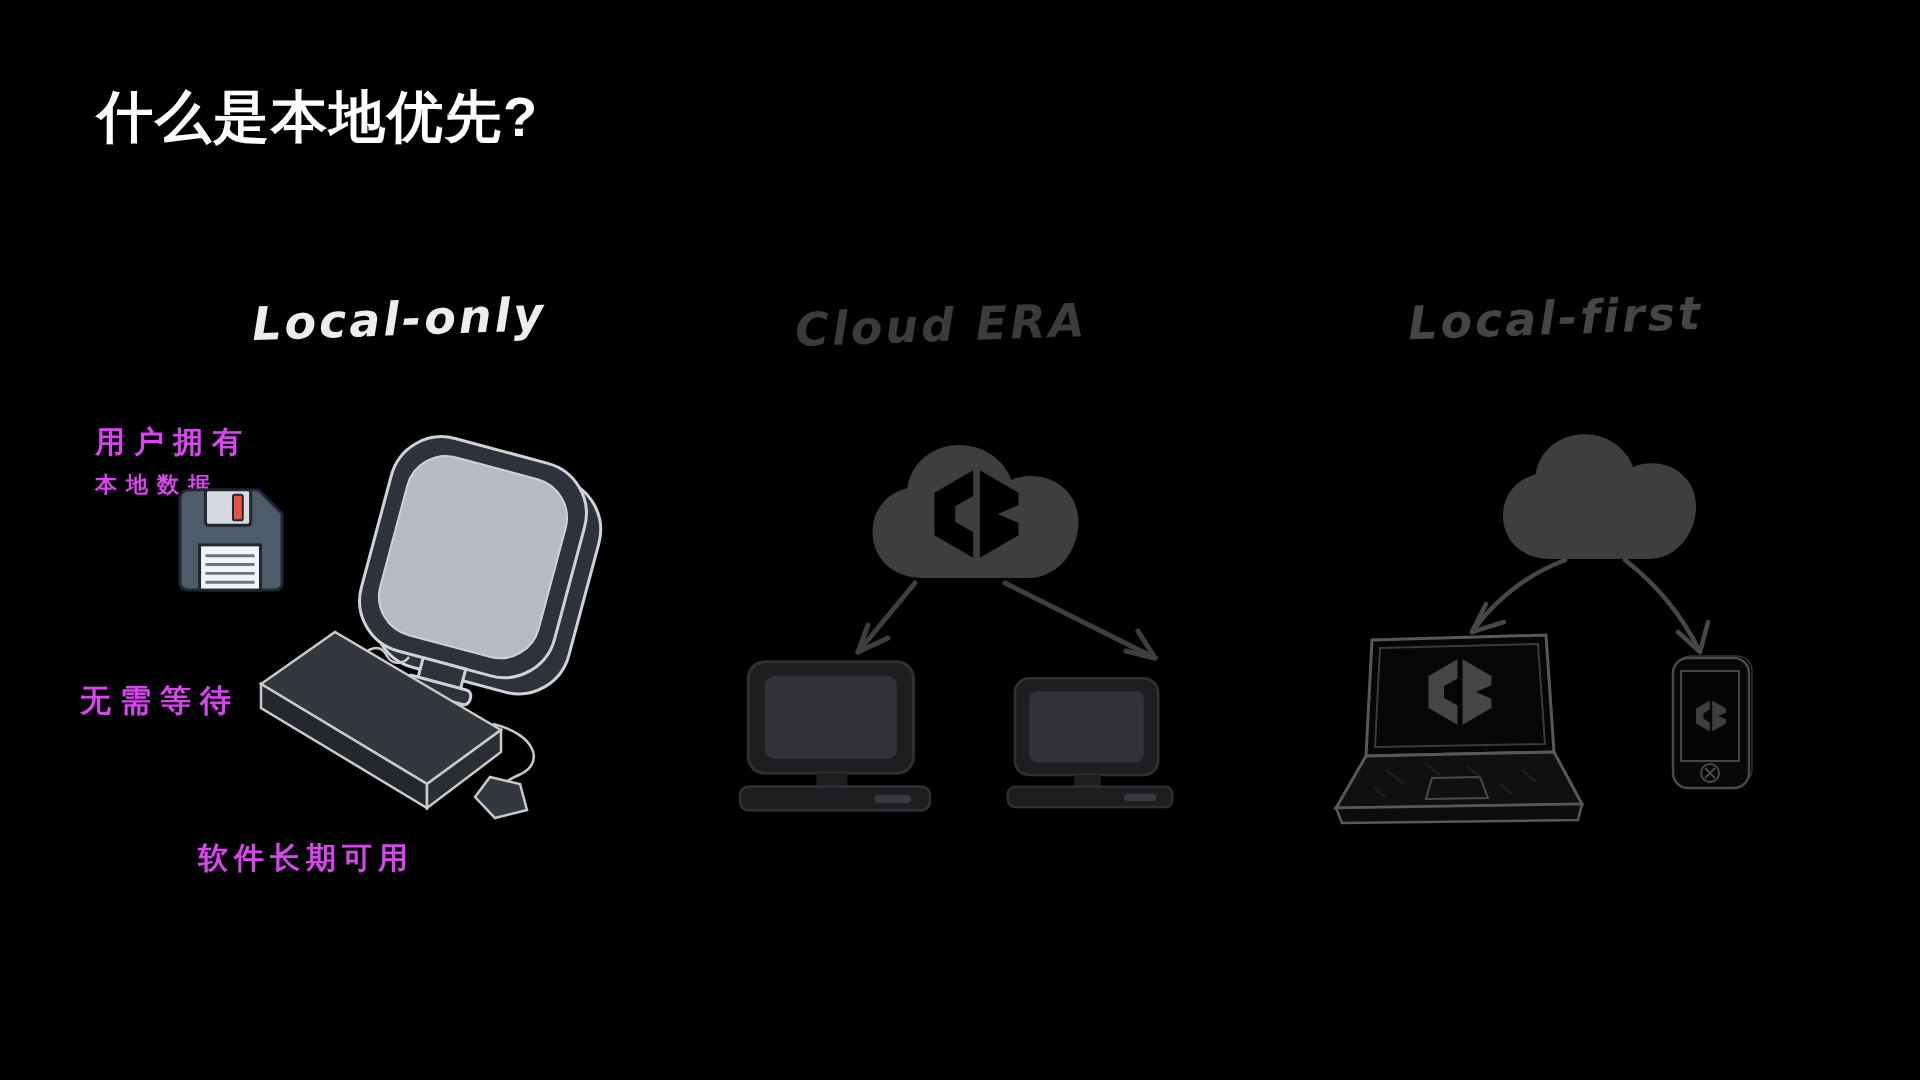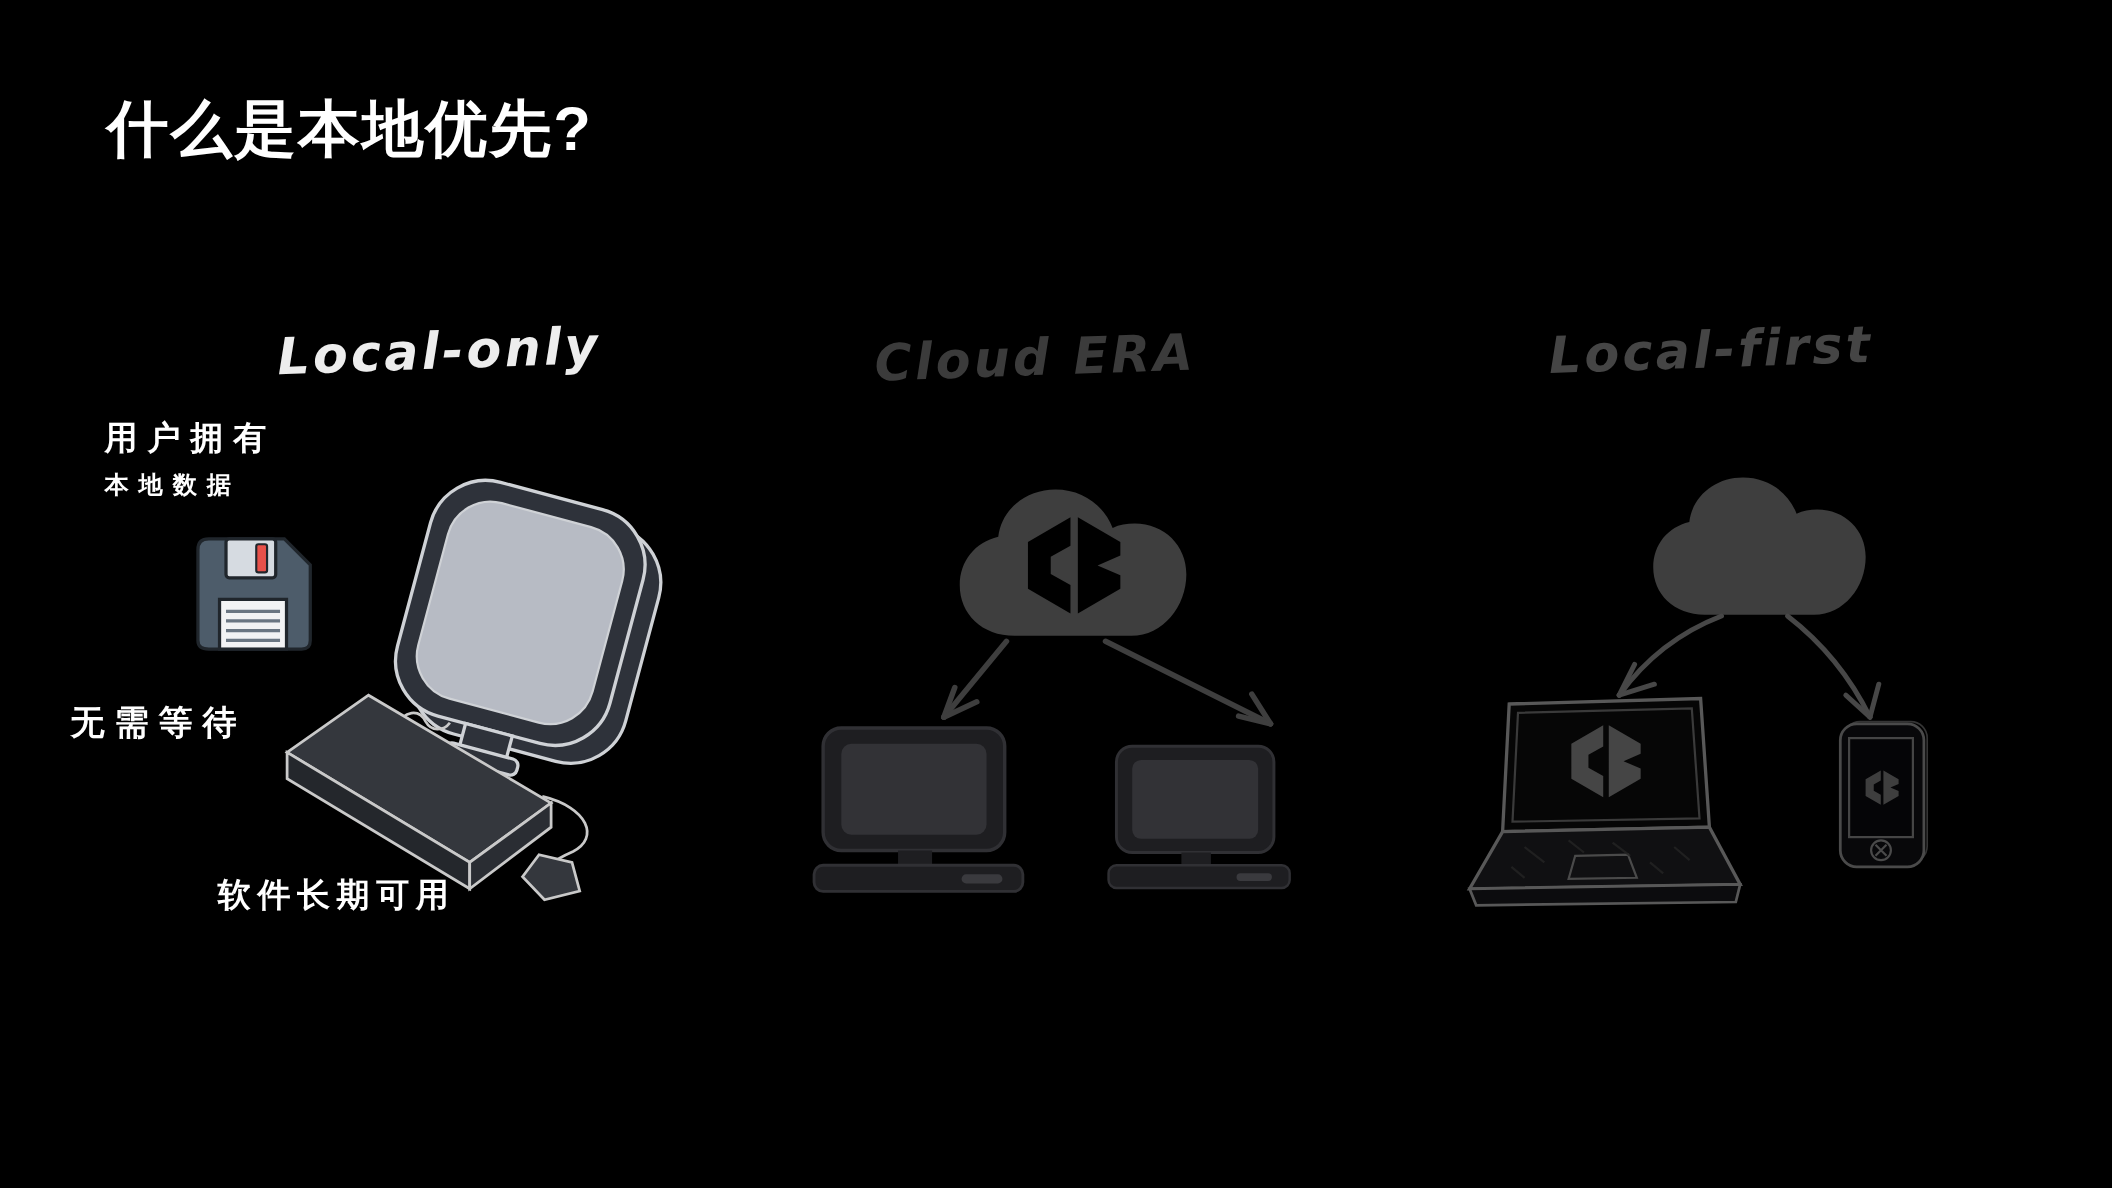--- a/index.html
+++ b/index.html
@@ -7,22 +7,22 @@
          font-family:"DejaVu Sans",sans-serif;}
   .abs{position:absolute;}
   .layer{position:absolute;inset:0;}
   .title{color:#ffffff;font-size:56px;font-weight:900;letter-spacing:2px;
          font-family:"Liberation Sans","DejaVu Sans",sans-serif;}
   .hand{font-family:"DejaVu Sans",sans-serif;font-style:italic;font-weight:600;
         letter-spacing:3px;transform:rotate(-2deg);white-space:nowrap;}
   .hand-light{color:#ededed;font-size:46px;}
   .hand-dim1{color:#3b3b3b;font-size:46px;}
   .hand-dim2{color:#454545;font-size:46px;}
-  .zh{color:#ffffff;font-weight:700;white-space:nowrap;
-      font-family:Liberation Serif, serif;}
+  .zh{color:#d946ef;font-weight:700;white-space:nowrap;
+      font-family:Liberation Serif, serif;margin-top:44px;}
   svg{display:block;overflow:visible;}
 </style>
 </head>
 <body>
 
 <div class="slide">
 
   <svg width="0" height="0" class="abs" aria-hidden="true">
     <defs>
       <g id="cb-logo">
@@ -38,21 +38,21 @@
   </svg>
 
   <h1 class="abs title" style="left:97px;top:80px;margin:0;">什么是本地优先?</h1>
 
   <div class="layer">
 
     <div class="abs hand hand-light" style="left:252px;top:292px;">Local-only</div>
 
     <div class="abs zh" style="left:95px;top:378px;font-size:30px;letter-spacing:9px;">用户拥有</div>
     <div class="abs zh" style="left:95px;top:426px;font-size:22px;letter-spacing:9px;">本地数据</div>
-    <div class="abs zh" style="left:64px;top:636px;font-size:31px;letter-spacing:9px;">无需等待</div>
+    <div class="abs zh" style="left:80px;top:636px;font-size:31px;letter-spacing:9px;">无需等待</div>
     <div class="abs zh" style="left:198px;top:794px;font-size:30px;letter-spacing:6px;">软件长期可用</div>
 
     <svg class="abs" style="left:174px;top:484px;" width="114" height="110" viewBox="0 0 116 112">
       <path d="M16,6 H86 L110,30 V100 Q110,108 102,108 H16 Q6,108 6,100 V16 Q6,6 16,6 Z" fill="#4d5c6a" stroke="#20262c" stroke-width="3"></path>
       <rect x="32" y="6" width="46" height="36" rx="3" fill="#d6dbe1" stroke="#20262c" stroke-width="3"></rect>
       <rect x="60" y="11" width="10" height="26" rx="2" fill="#e8514a" stroke="#20262c" stroke-width="2"></rect>
       <rect x="26" y="62" width="62" height="46" fill="#f2f3f4" stroke="#20262c" stroke-width="3"></rect>
       <path d="M32,73 H82 M32,82 H82 M32,91 H82 M32,100 H82" stroke="#6a7682" stroke-width="3"></path>
     </svg>
 

